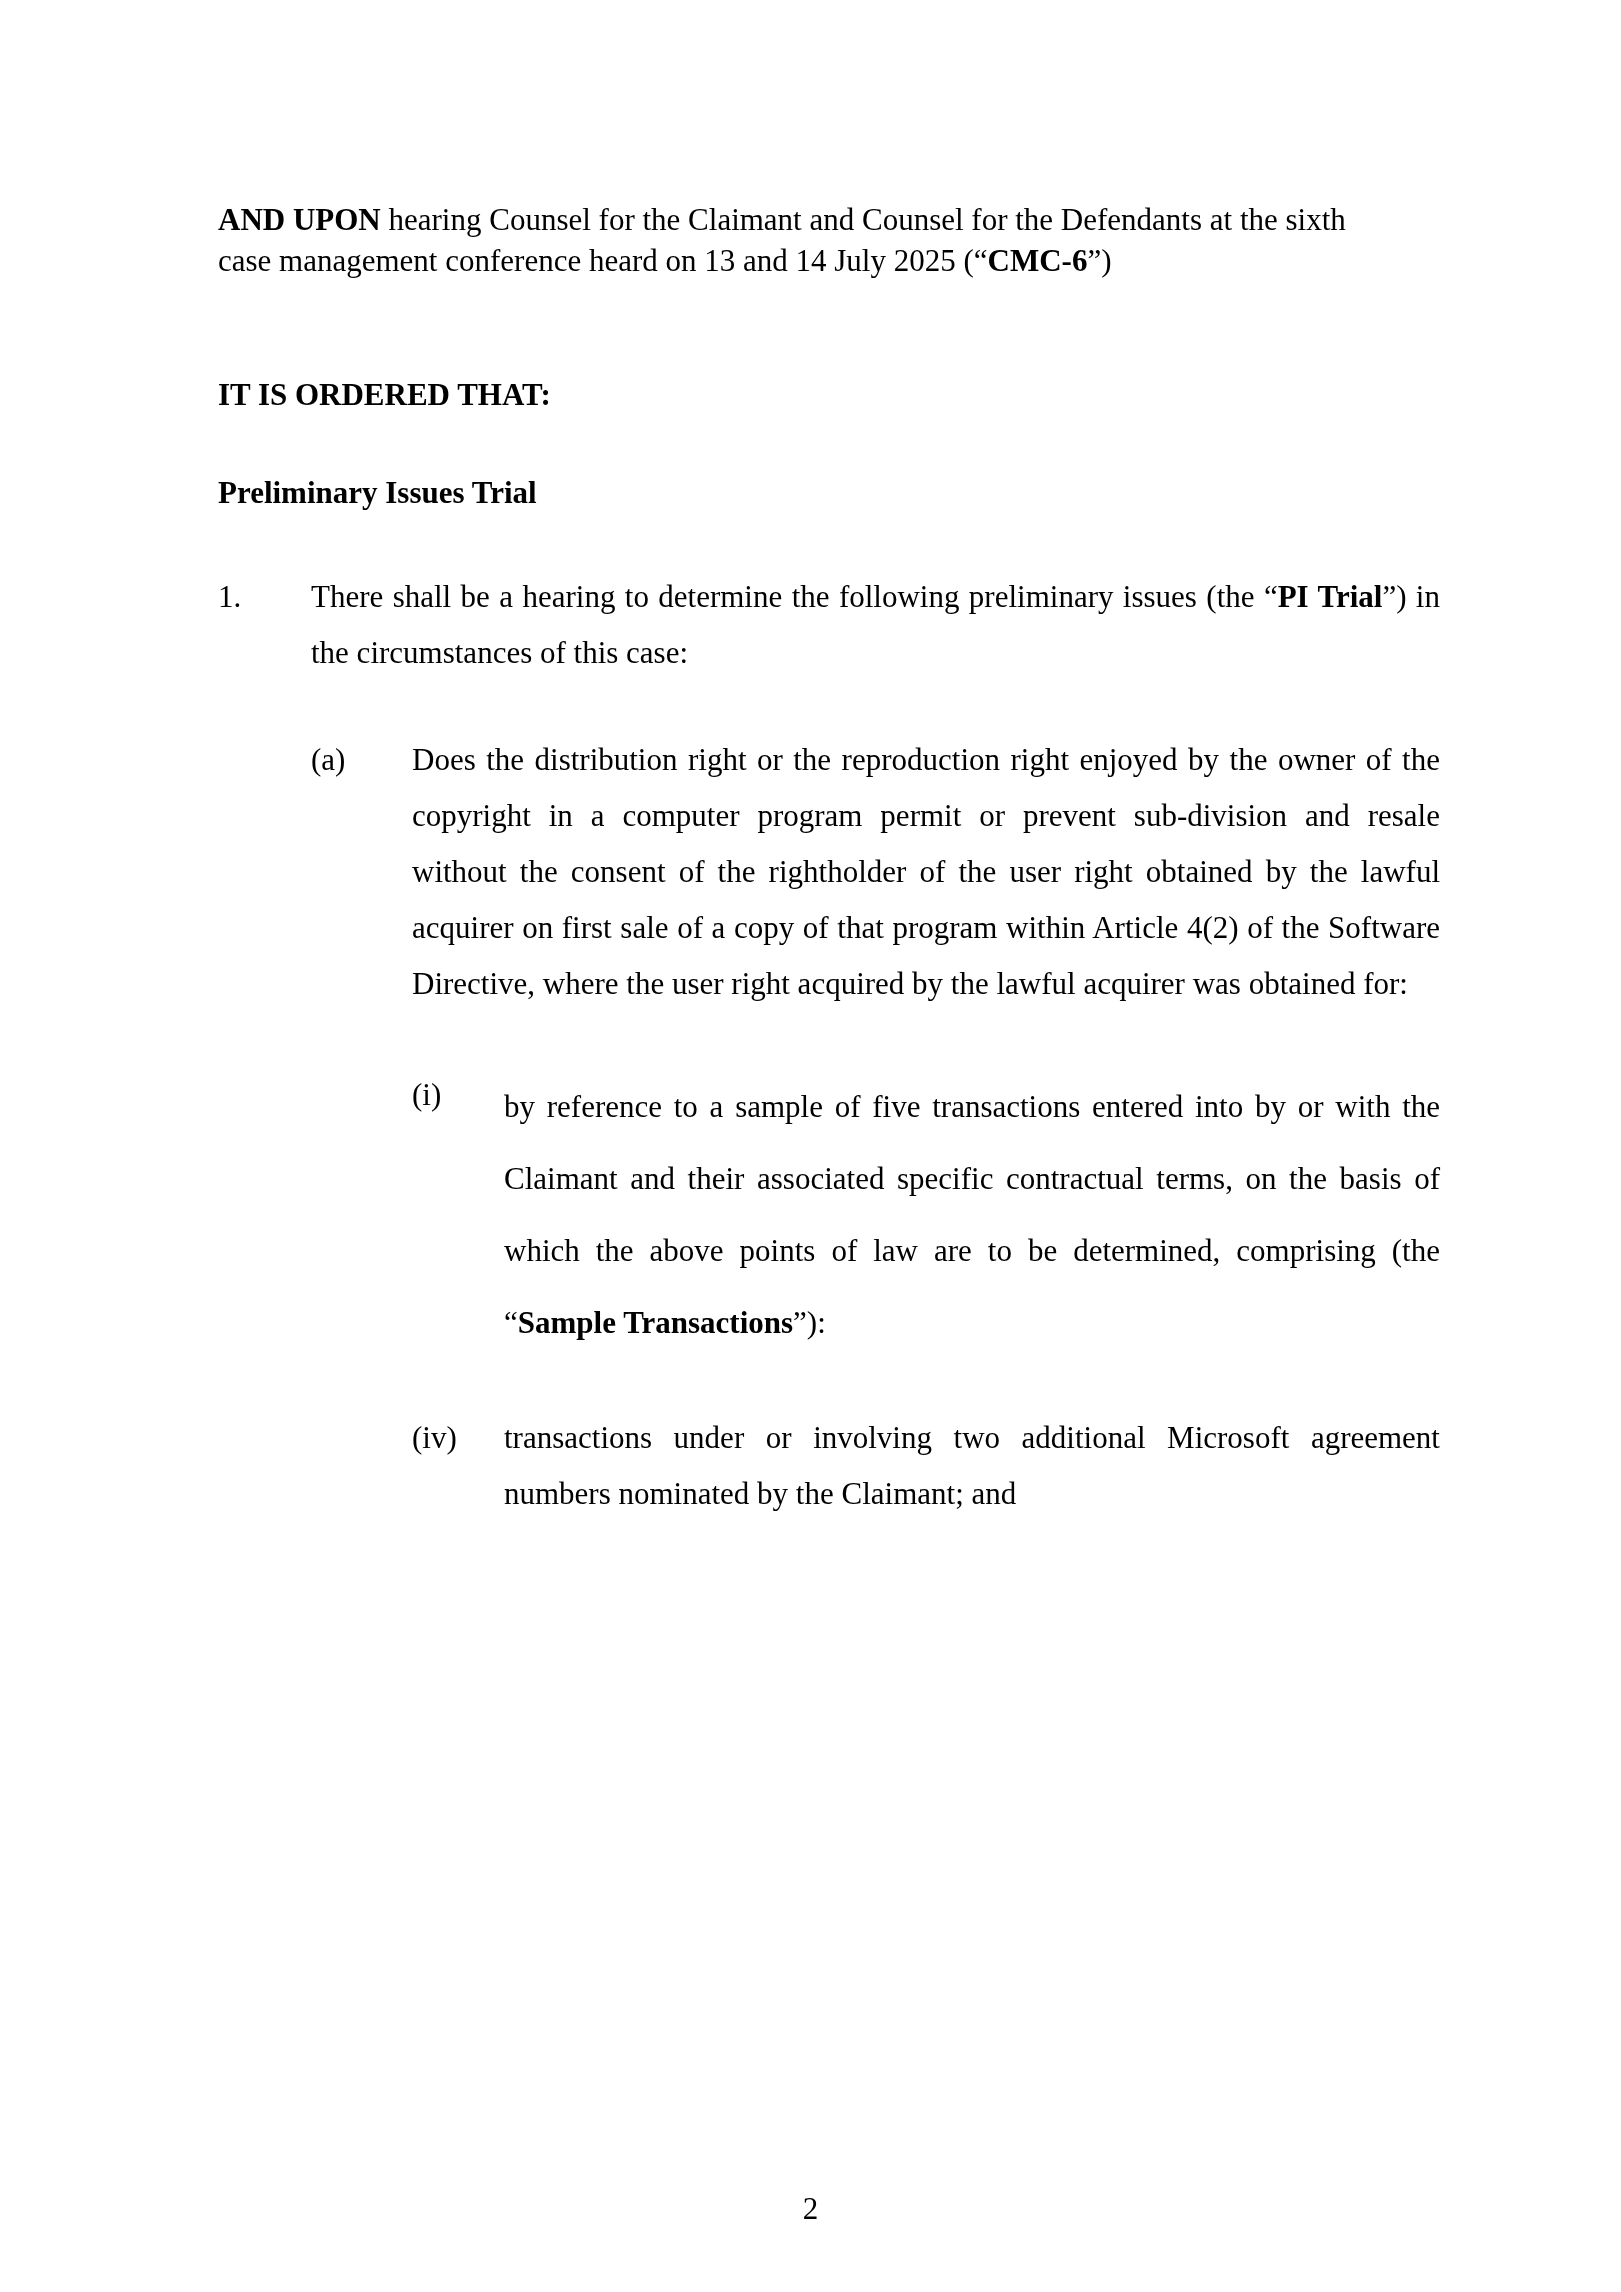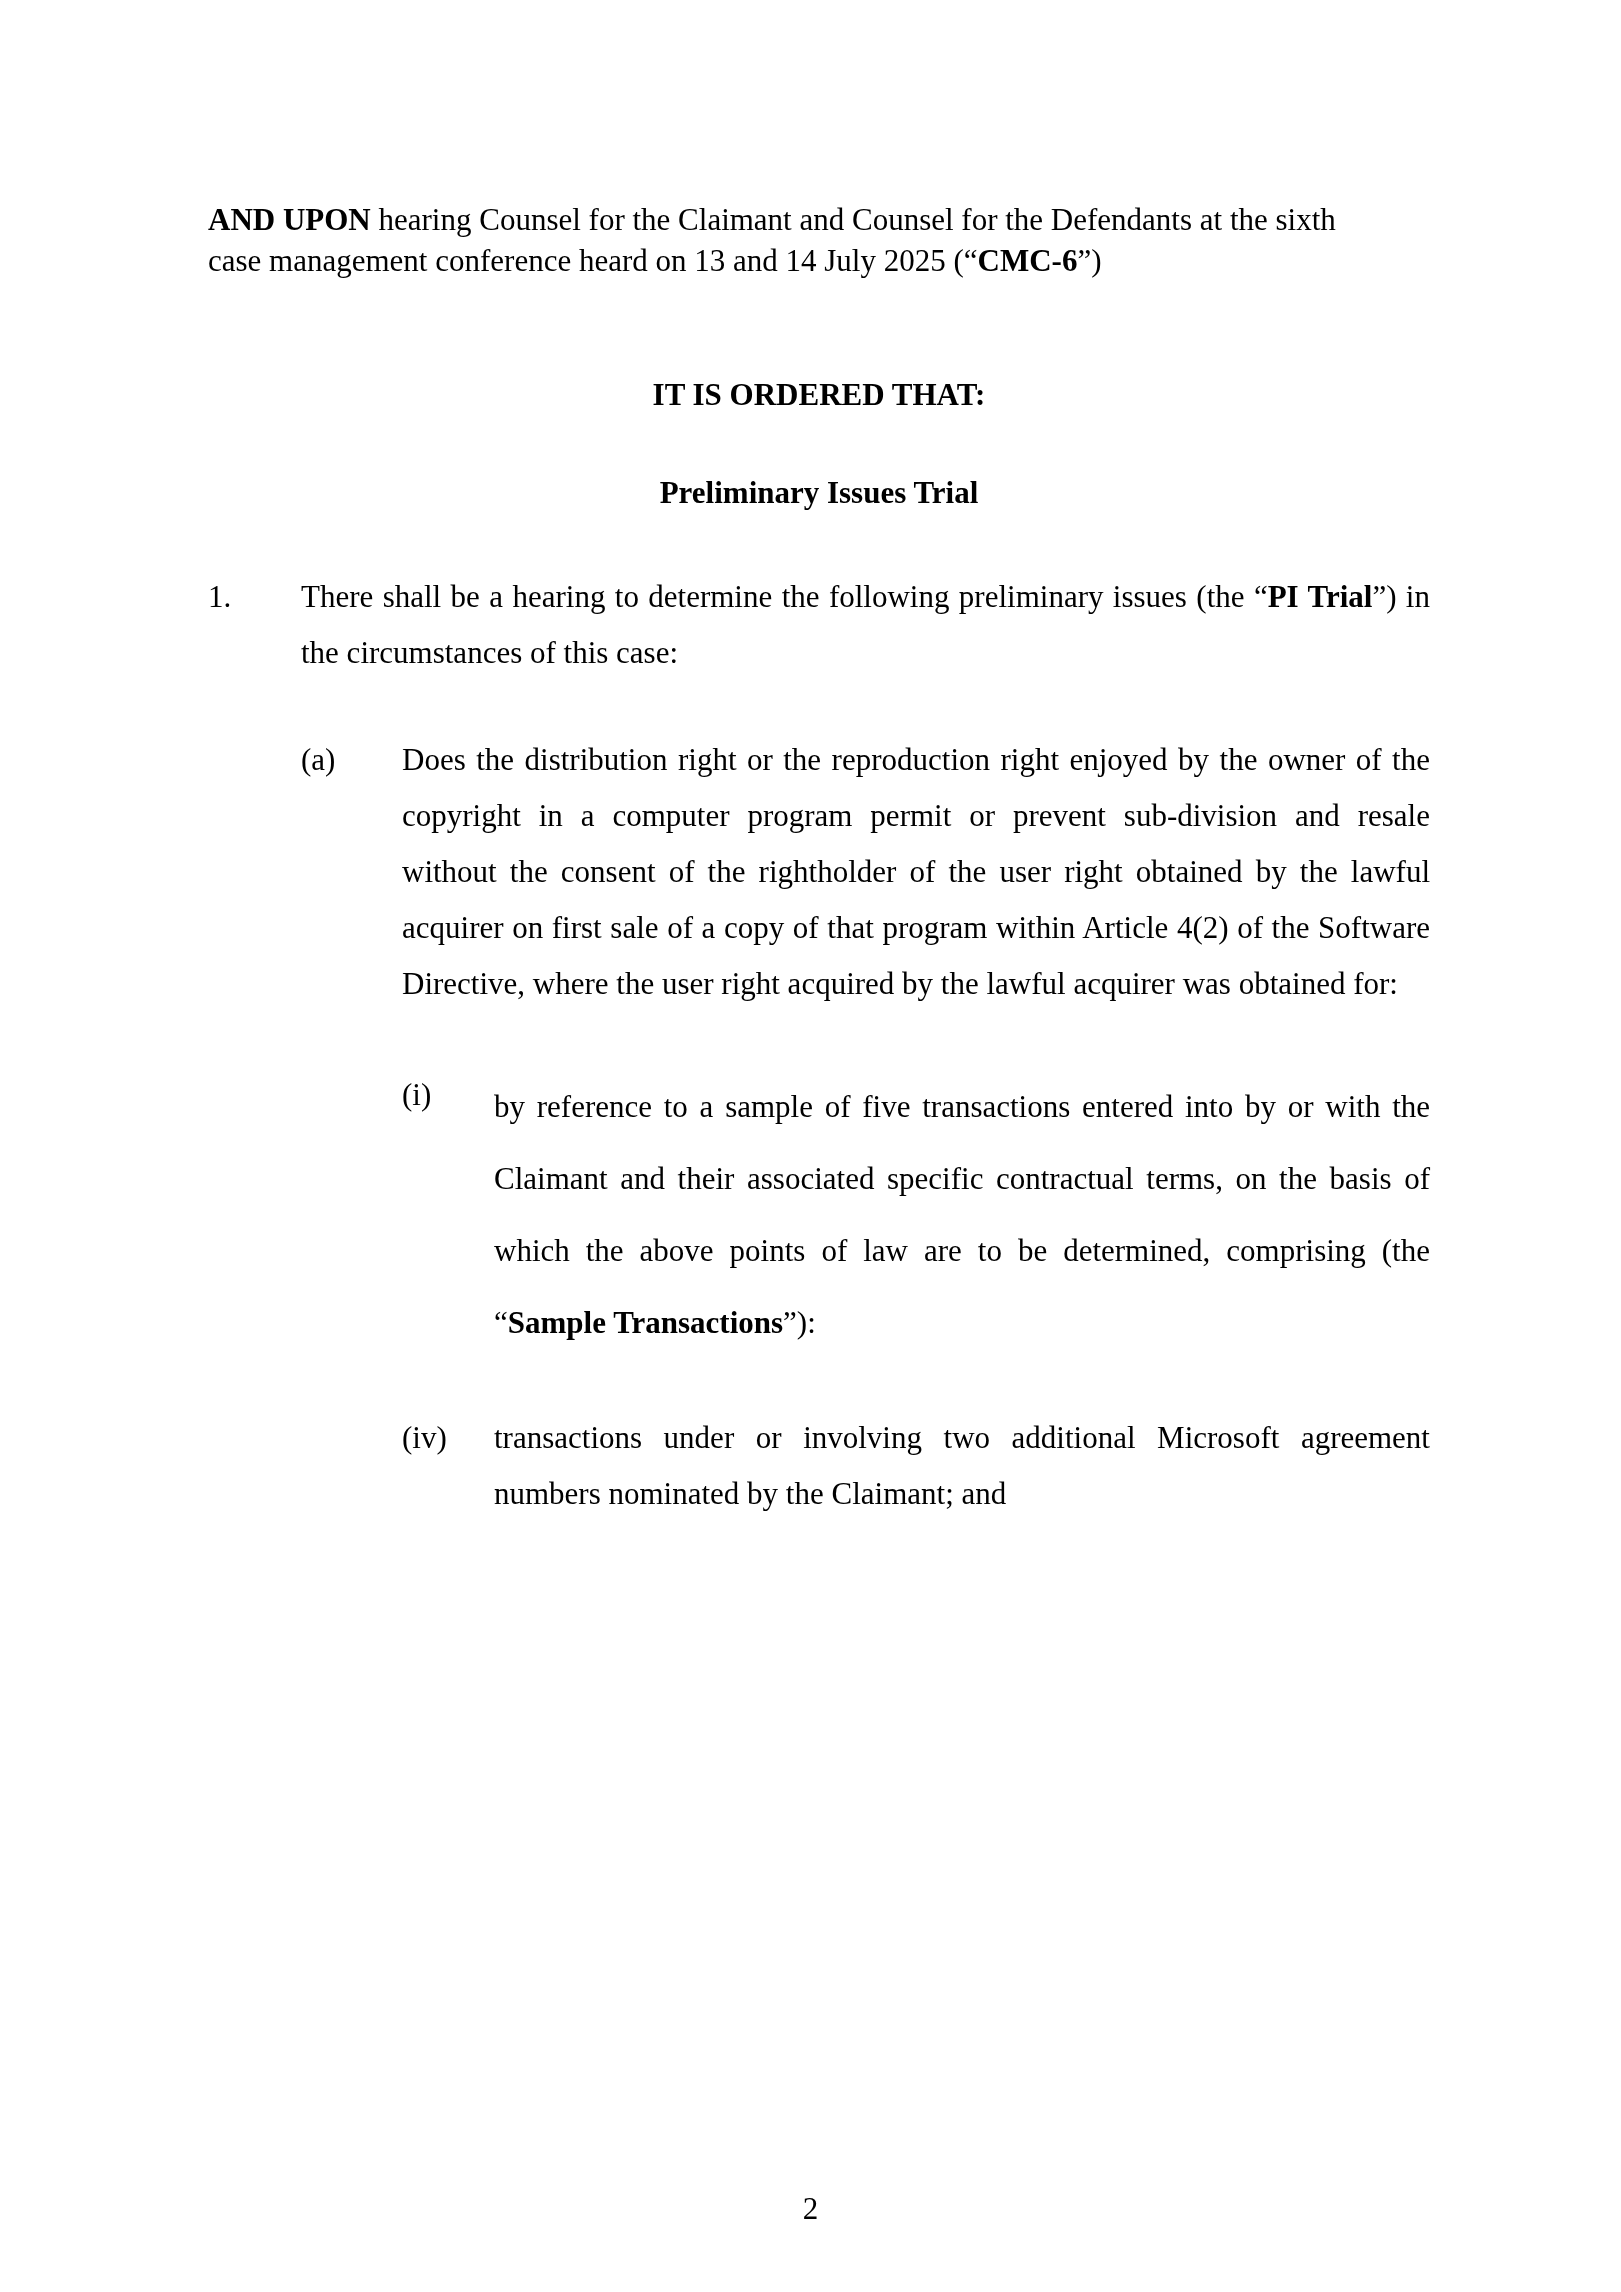--- a/index.html
+++ b/index.html
@@ -12,25 +12,25 @@
     width: 1621px;
     height: 2293px;
     background: #ffffff;
     color: #000000;
     font-family: "Liberation Serif", "DejaVu Serif", serif;
     font-size: 31px;
     overflow: hidden;
   }
   .content {
     position: absolute;
-    left: 208px;
+    left: 218px;
     top: 199px;
     width: 1222px;
   }
-  p { margin: 0; text-align: center; }
+  p { margin: 0; }
 
   .intro {
     line-height: 41px;
     text-align: left;
   }
   .heading {
     margin-top: 94px;
     font-weight: bold;
     line-height: 39px;
   }

